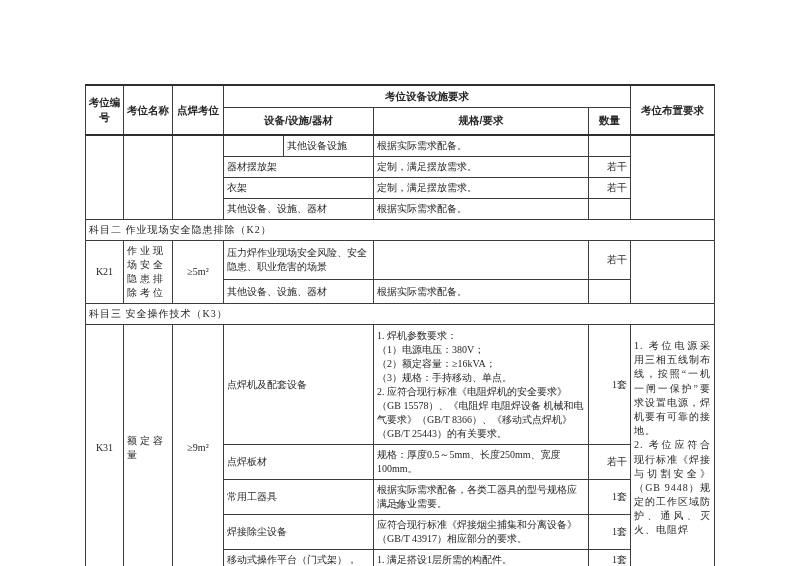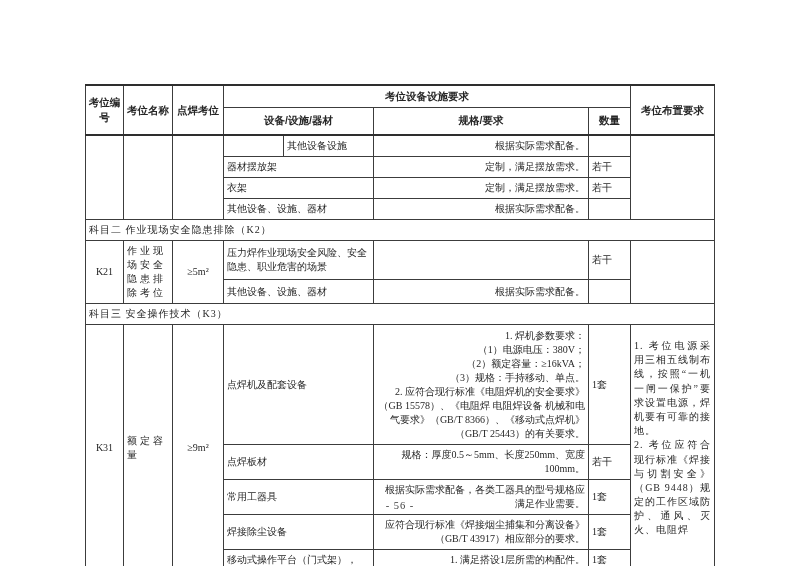--- a/index.html
+++ b/index.html
@@ -37,22 +37,22 @@
     font-weight: bold;
     font-size: 10.5px;
     text-align: center;
     padding: 0 1px;
   }
   .b-top-2 { border-top: 2px solid #2e2e2e !important; }
   .b-bot-2 { border-bottom: 2px solid #2e2e2e !important; }
 
   .cell-center { text-align: center; margin-top: 44px; }
   .cell-eq { text-align: left; padding: 1px 2px 1px 5px; }
-  .cell-spec { text-align: right; padding: 1px 4px; white-space: pre-line; }
-  .cell-qty { text-align: left; padding: 1px 2px 1px 4px; }
+  .cell-spec { text-align: left; padding: 1px 4px; white-space: pre-line; }
+  .cell-qty { text-align: right; padding: 1px 2px 1px 4px; }
   .cell-section { text-align: left; padding: 1px 2px 1px 5px; letter-spacing: 1px; }
   .spaced {
     letter-spacing: 3px;
     word-break: break-all;
     line-height: 1.5;
     text-align: left;
     padding: 2px 3px 2px 6px;
     margin-left: 19px;
   }
   .layout-cell { vertical-align: top; padding: 2px 3px; }

